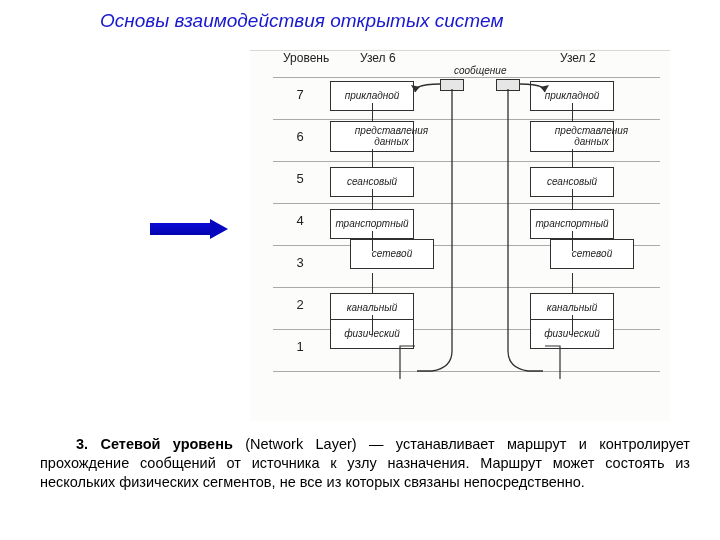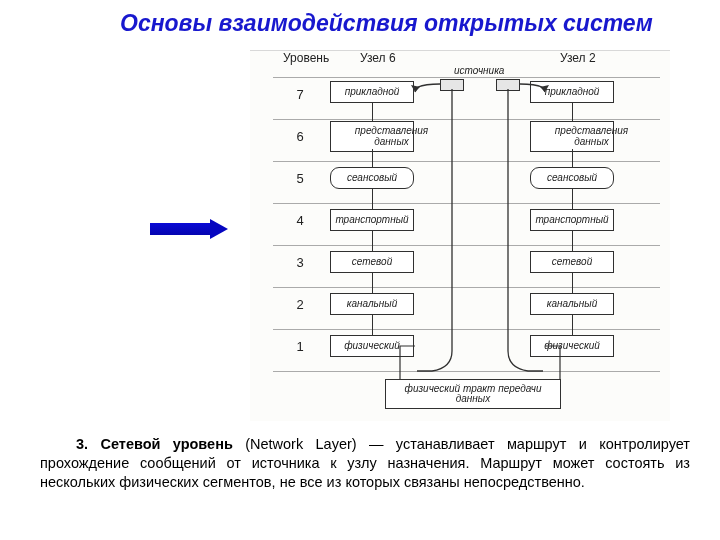--- a/index.html
+++ b/index.html
@@ -11,25 +11,24 @@
     font-family: Arial, Helvetica, sans-serif;
     position: relative;
     overflow: hidden;
   }
 
   
   .title {
     position: absolute;
     top: 10px;
     left: 100px;
-    font-size: 23px;
-    font-weight: bold;
+    font-size: 19px;
+    font-weight: normal;
     font-style: italic;
     color: #1818ce;
-    margin-left: 20px;
   }
 
   
   .arrow {
     position: absolute;
     left: 150px;
     top: 219px;
   }
   .arrow-stem {
     width: 60px;
@@ -119,33 +118,33 @@
     font-style: italic;
     color: #222;
     display: flex;
     align-items: center;
     justify-content: center;
     text-align: center;
     line-height: 1.05;
     padding: 2px 1px;
     box-sizing: border-box;
   }
-  .box-h1 { height: 22px; }
+  .box-h1 { height: 30px; }
   .box-h2 { height: 31px; padding-left: 40px; }
 
   .col1 { left: 80px; }
   .col2 { left: 280px; }
 
   .r7 { top: 30px; }
   .r6 { top: 70px; }
-  .r5 { top: 116px; border-radius: 9px; }
+  .r5 { top: 116px; }
   .r4 { top: 158px; font-style: italic; }
-  .r3 { top: 200px; }
+  .r3 { top: 188px; margin-left: 20px; }
   .r2 { top: 242px; }
-  .r1 { top: 284px; text-align: center; }
+  .r1 { top: 268px; text-align: center; }
 
   
   .vconn {
     position: absolute;
     width: 0;
     border-left: 1.2px solid #303030;
   }
   .vc-col1 { left: 122px; }
   .vc-col2 { left: 322px; }
 
@@ -281,38 +280,37 @@
   <div class="vconn vc-col2 vc76"></div>
   <div class="vconn vc-col2 vc65"></div>
   <div class="vconn vc-col2 vc54"></div>
   <div class="vconn vc-col2 vc43"></div>
   <div class="vconn vc-col2 vc32"></div>
   <div class="vconn vc-col2 vc21"></div>
 
   <div class="tab tab-left"></div>
   <div class="tab tab-right"></div>
 
-  <div class="msg-label">источника</div>
+  <div class="msg-label">сообщение</div>
 
   <svg class="wire-svg">
 
     <path d="M190 33 Q175 33 168 36 L165 41" stroke="#303030" fill="none" stroke-width="1.3"></path>
     <polygon points="165,41 161,34 170,36" fill="#303030"></polygon>
 
     <path d="M270 33 Q285 33 292 36 L295 41" stroke="#303030" fill="none" stroke-width="1.3"></path>
     <polygon points="295,41 299,34 290,36" fill="#303030"></polygon>
 
     <path d="M202 38 L202 300 Q202 317 182 320 L167 320" stroke="#303030" fill="none" stroke-width="1.3"></path>
 
     <path d="M258 38 L258 300 Q258 317 278 320 L293 320" stroke="#303030" fill="none" stroke-width="1.3"></path>
 
     <path d="M165 295 L150 295 L150 328" stroke="#303030" fill="none" stroke-width="1.2"></path>
     <path d="M295 295 L310 295 L310 328" stroke="#303030" fill="none" stroke-width="1.2"></path>
   </svg>
 
-  <div class="bottom-path">физический тракт передачи данных</div>
 
 </div>
 
 <div class="para">
   <span class="para-indent"></span><span class="bold">3.</span>
   <span> </span><span class="bold spaced">Сетевой уровень</span><span> (Network Layer) — устанавливает маршрут и контролирует прохождение сообщений от источника к узлу назначения. Маршрут может состоять из нескольких физических сегментов, не все из которых связаны непосредственно.</span>
 </div>
 
 </body></html>

